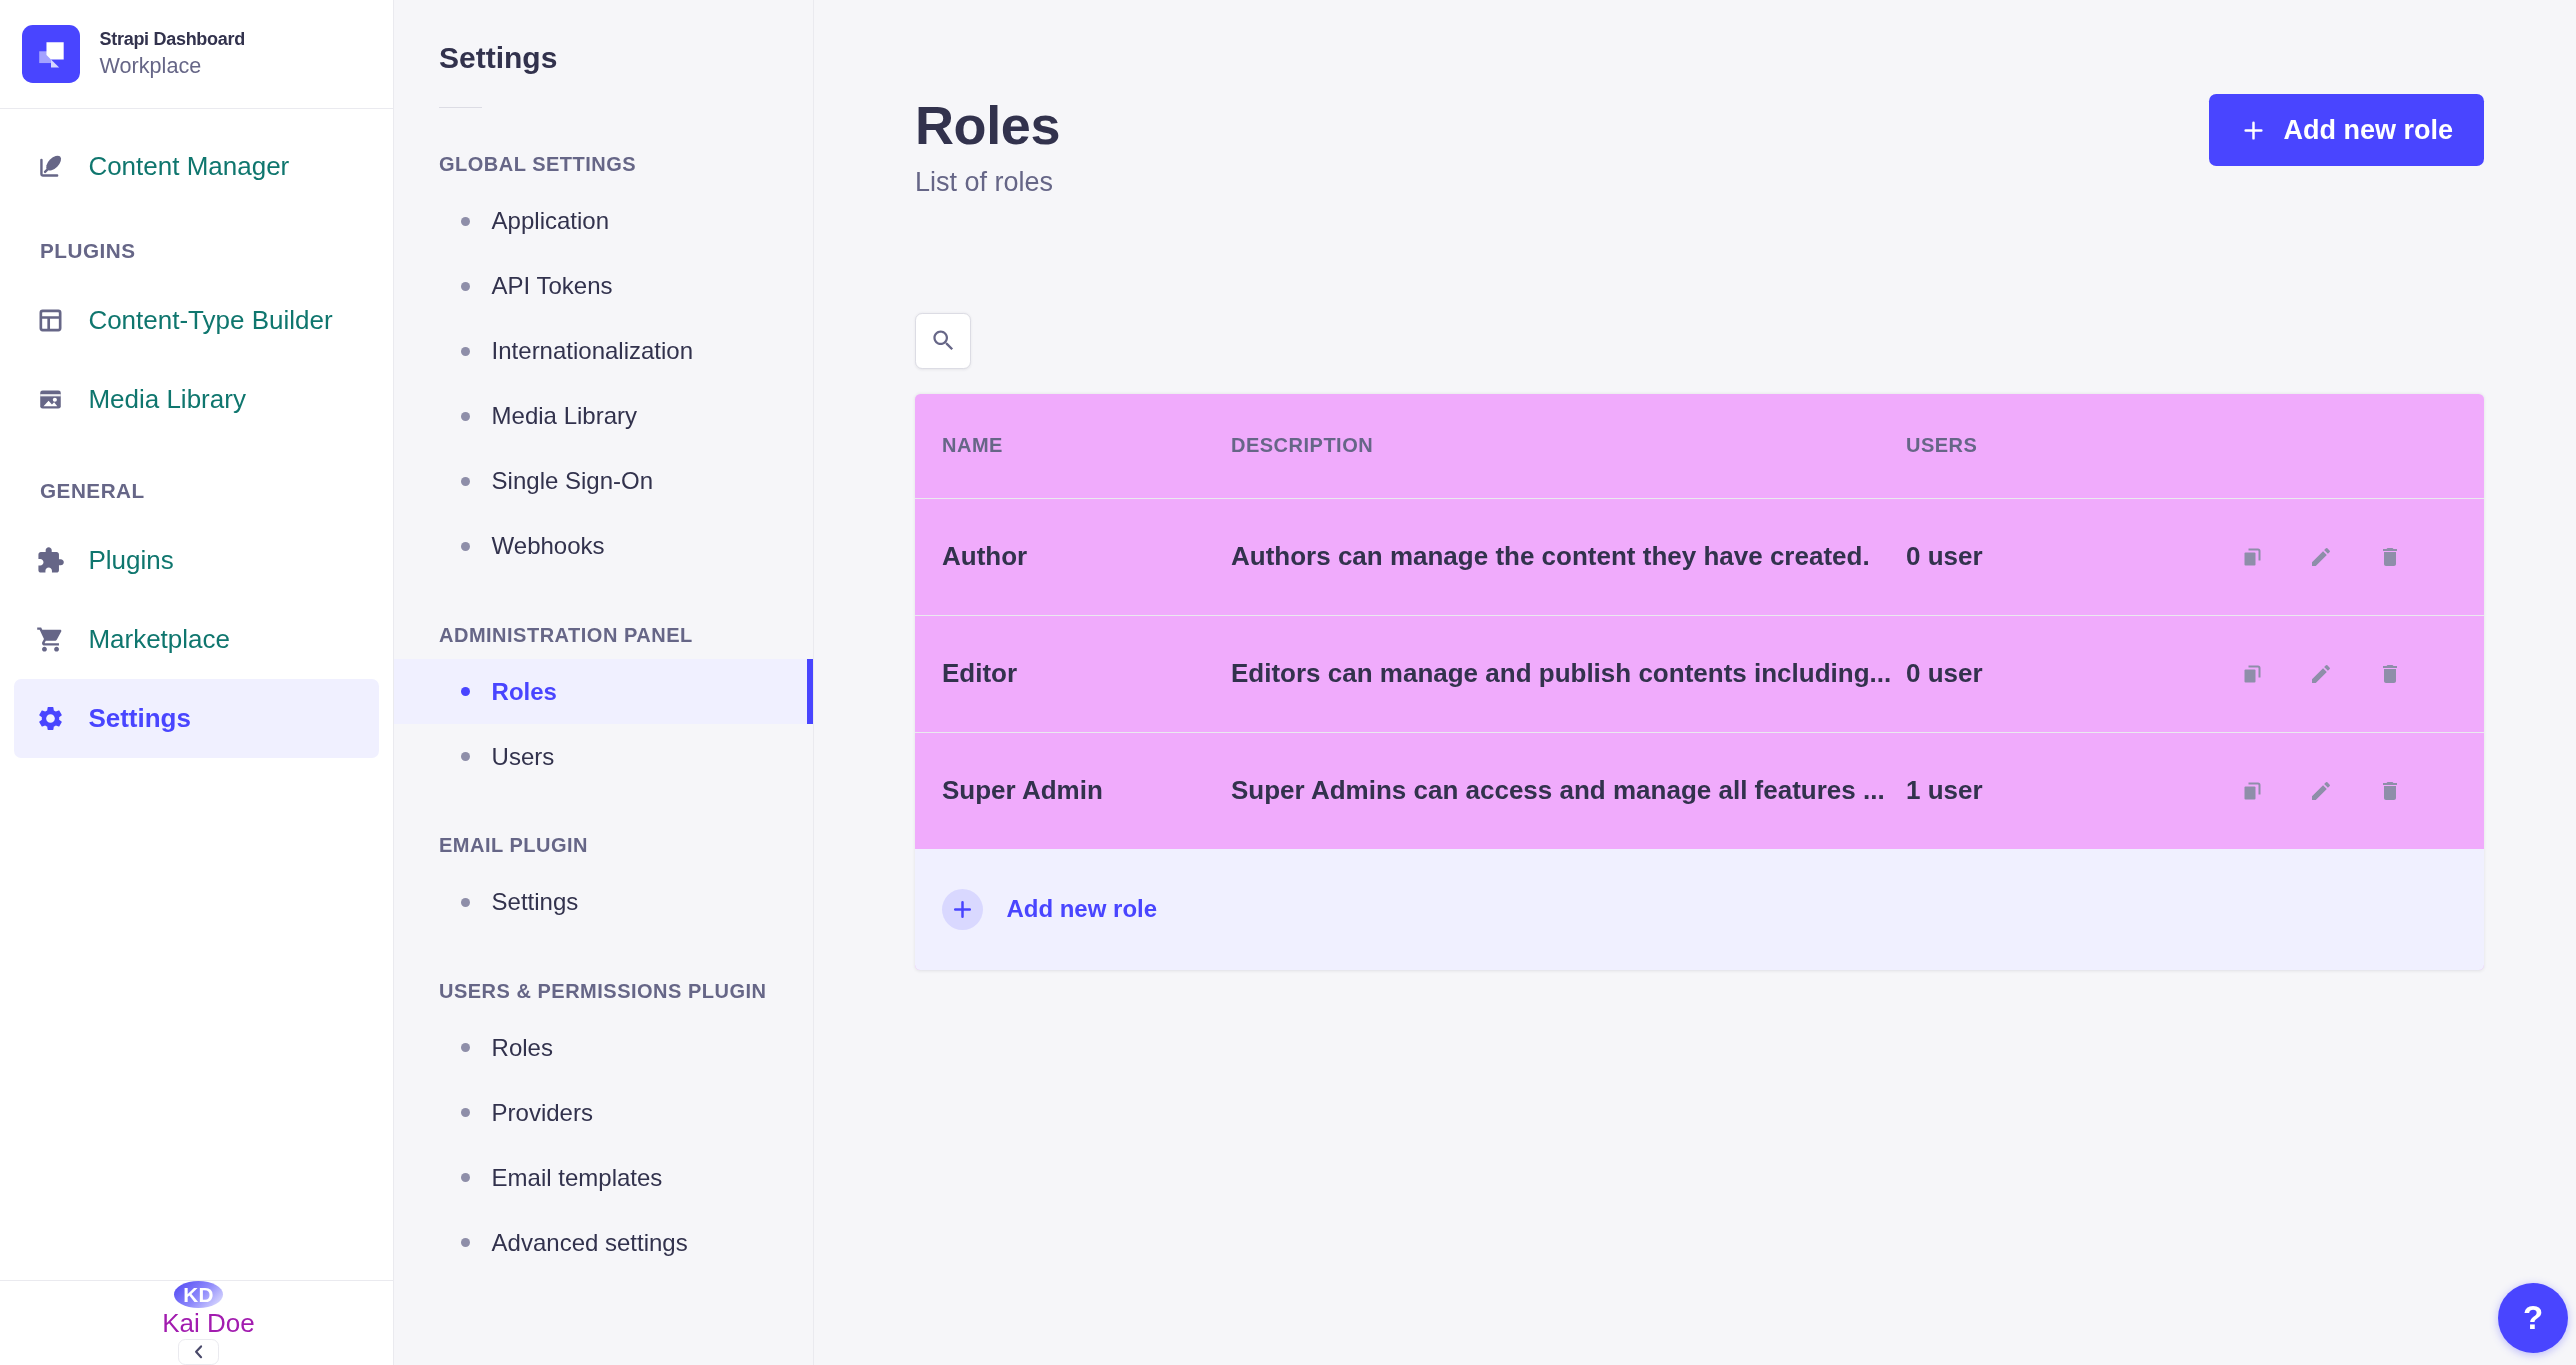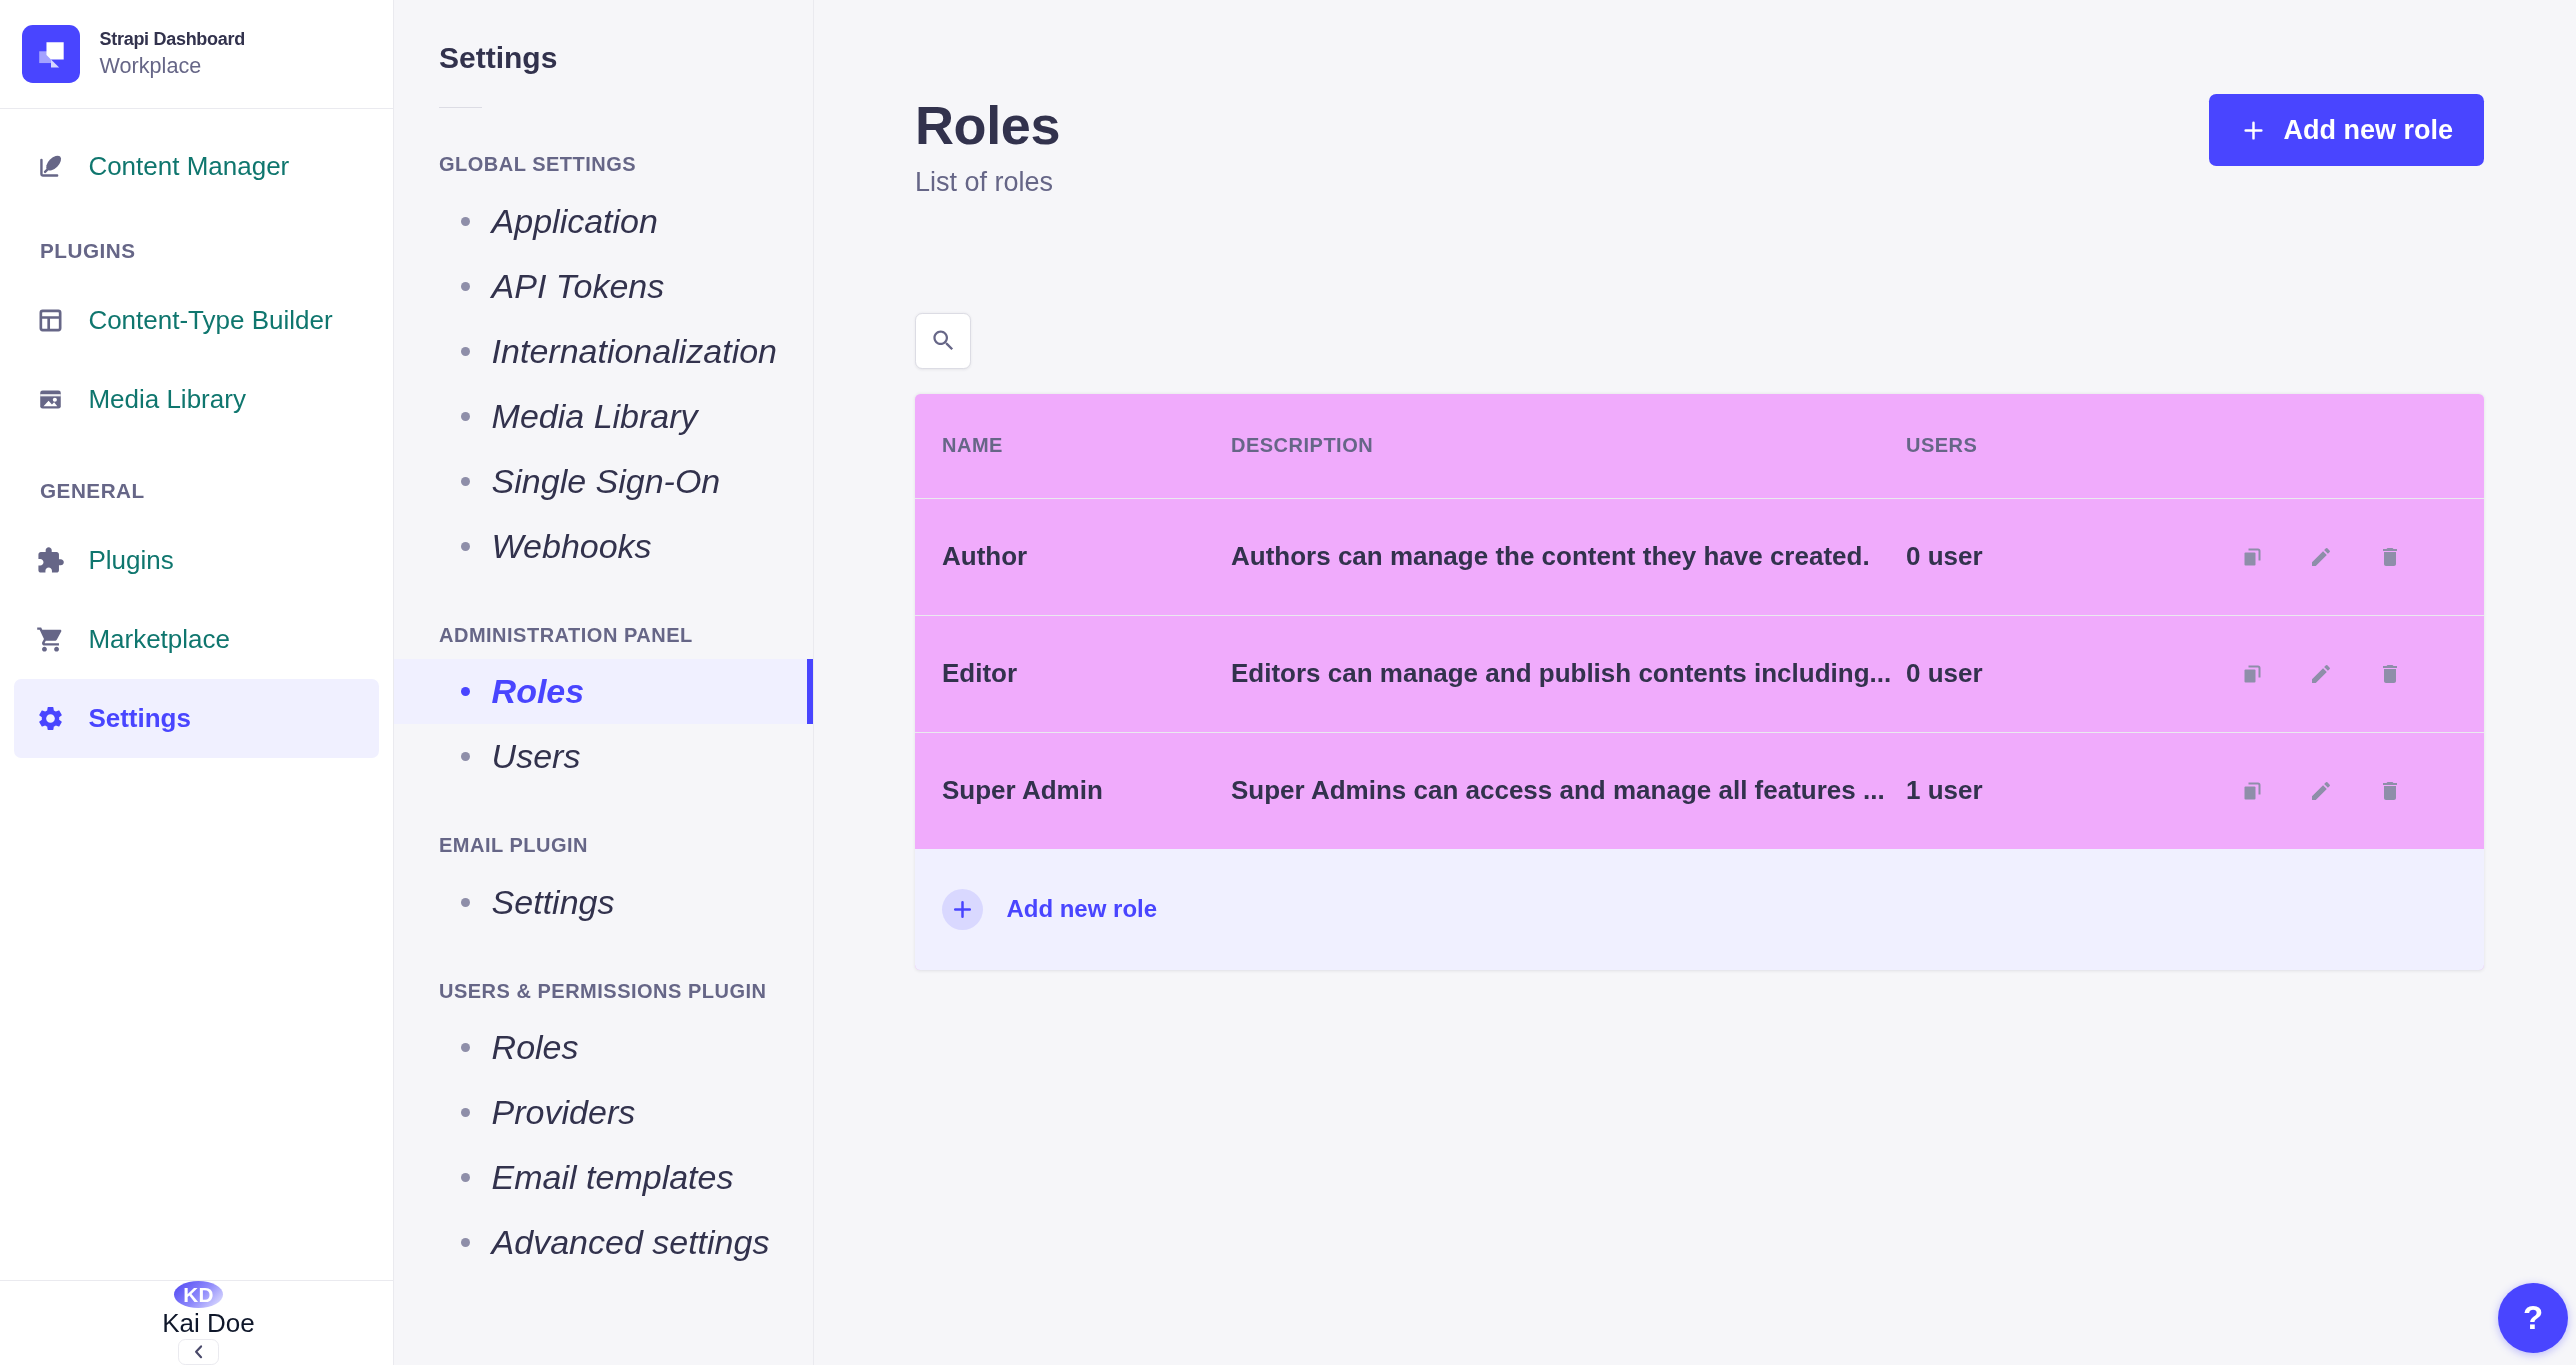--- a/index.html
+++ b/index.html
@@ -30,35 +30,35 @@
   .nav-item.active .ni { color:#4945ff; }
   .nav-label { font-size:20.7px; font-weight:bold; color:#666687; letter-spacing:0.5px;
                margin:40px 0 18px 40px; }
 
   .side-foot { border-top:0.9px solid #eaeaef; height:85px; display:flex;
                align-items:center; padding:0 25px 0 29px;flex-direction:column; }
   .avatar { width:49px; height:49px; border-radius:50%;
             background:linear-gradient(135deg,#4d44f2 0%,#8d88fb 52%,#e9e9ff 100%);
             color:#fff; font-size:20.7px; font-weight:bold;
             display:flex; align-items:center; justify-content:center; letter-spacing:0.4px; }
-  .user-name { font-size:26px; color:#0f172a; margin-left:20px; flex:1;text-align:center; }
+  .user-name { font-size:26px; color:#a21caf; margin-left:20px; flex:1;text-align:center; }
   .collapse-btn { width:41px; height:45px; border:0.9px solid #eaeaef; border-radius:7.2px;
                   background:#fff; display:flex; align-items:center; justify-content:center;
                   color:#4a4a6a; cursor:pointer; }
 
   
   .subnav { width:420px; background:#f6f6f9; border-right:0.9px solid #eaeaef;
             flex-shrink:0; overflow:hidden; }
   .subnav-title { font-size:30px; font-weight:bold; color:#32324d; margin:41px 0 0 45px; }
   .subnav-divider { width:43px; border-top:1.8px solid #dcdce4; margin:32px 0 0 45px; }
   .subnav-label { font-size:20px; font-weight:bold; color:#666687; letter-spacing:0.5px;
                   margin:0 0 12.6px 45px; }
   .subnav-section { margin-top:45px; }
   .subnav-item { position:relative; height:65px; display:flex; align-items:center;
-                 padding-left:67px; font-size:34px; color:#32324d; cursor:pointer;font-style:italic; }
+                 padding-left:67px; font-size:24px; color:#32324d; cursor:pointer; }
   .bullet { width:9px; height:9px; border-radius:50%; background:#8e8ea9;
             margin-right:21.6px; flex-shrink:0; }
   .subnav-item.active { background:#f0f0ff; color:#4945ff; font-weight:bold; }
   .subnav-item.active .bullet { background:#4945ff; }
   .subnav-item.active::after { content:""; position:absolute; right:0; top:0;
                                width:6.3px; height:100%; background:#4945ff; }
 
   
   .main { flex:1; padding:94px 92px 0 101px; position:relative; }
   .page-head { display:flex; justify-content:space-between; align-items:flex-start; }

